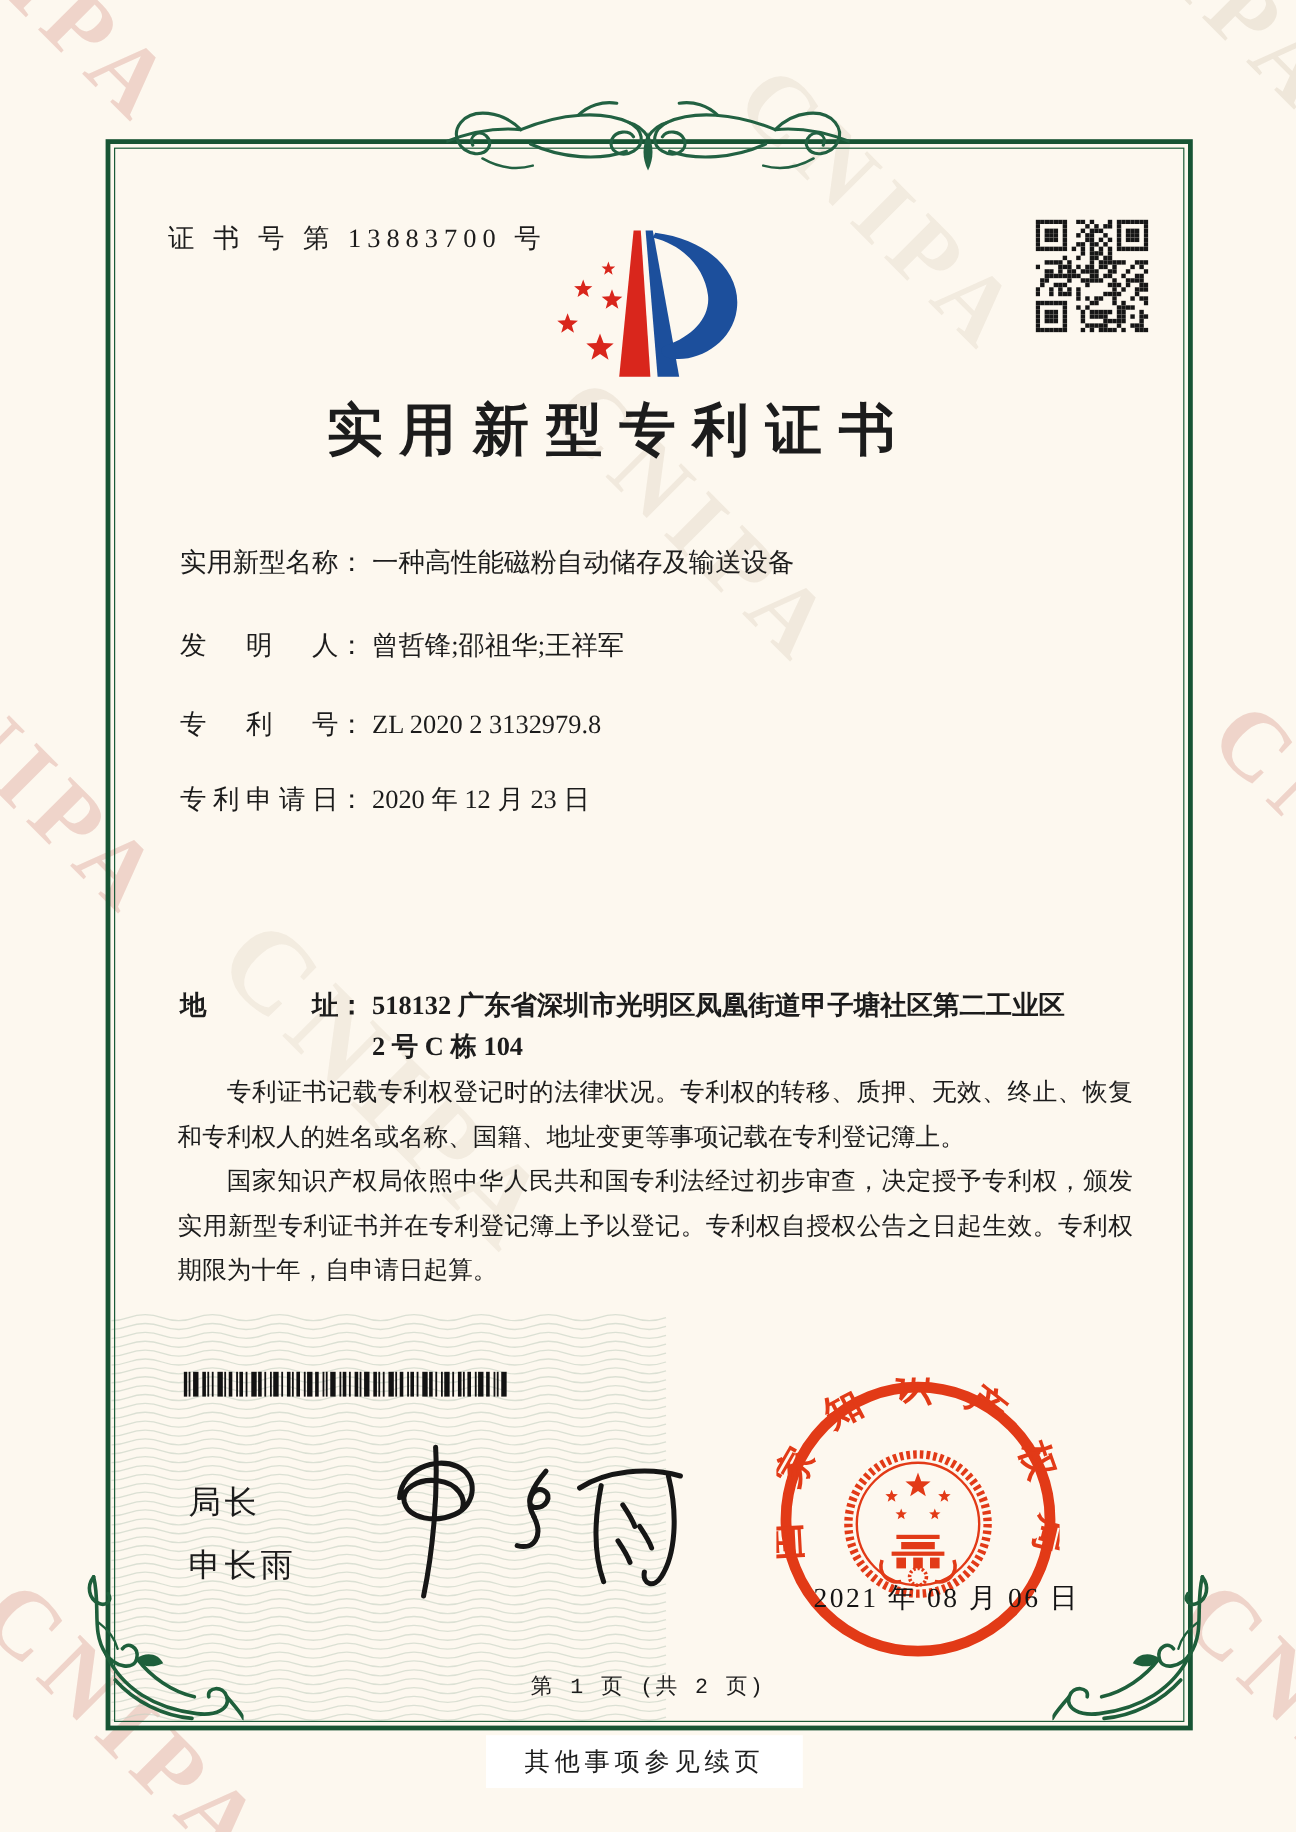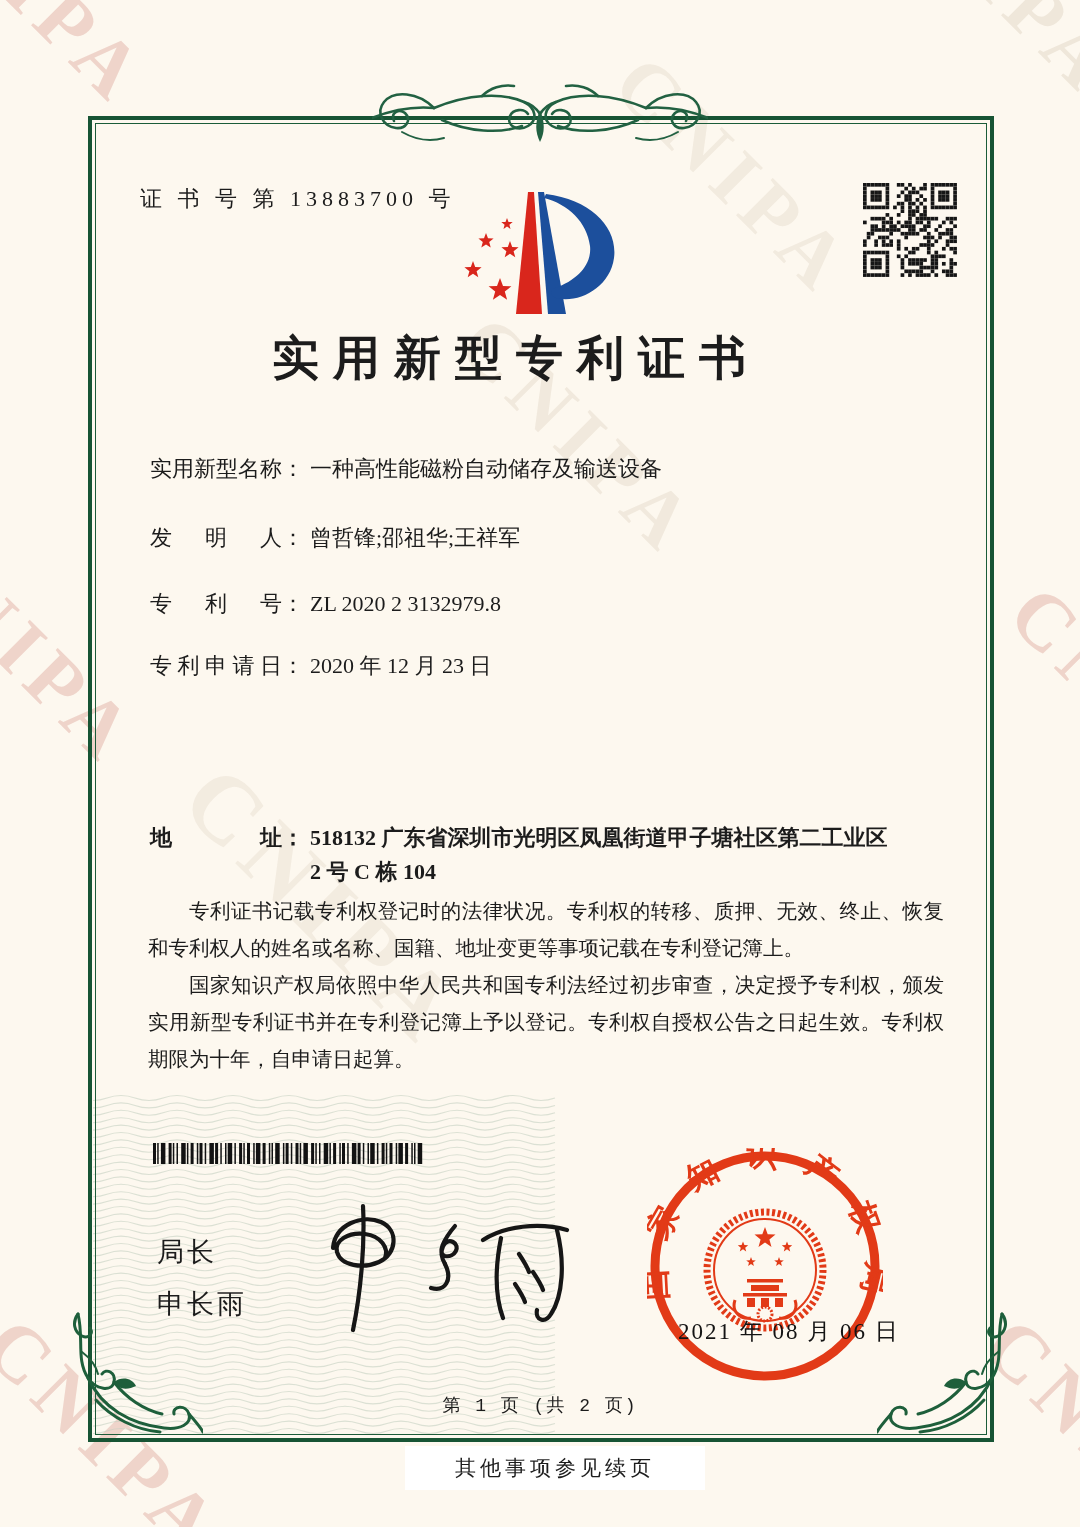--- a/index.html
+++ b/index.html
@@ -36,21 +36,21 @@
   
   #barcode-svg{position:absolute;left:153px;top:1143px;z-index:3;}
   .director{position:absolute;left:157px;top:1234px;font-size:27px;z-index:3;letter-spacing:3px;}
   .director div{margin-bottom:16px;}
   #sig-svg{position:absolute;left:305px;top:1196px;z-index:4;}
   #seal-svg{position:absolute;left:647px;top:1148px;z-index:3;}
   .seal-date{position:absolute;left:678px;top:1316px;font-size:23px;letter-spacing:2px;
              color:#141414;z-index:4;white-space:nowrap;}
   .page-num{position:absolute;left:0;top:1393px;width:1080px;text-align:center;
             font-size:18px;letter-spacing:2px;z-index:3;font-family:Liberation Mono, monospace;}
-  .cont-note{position:absolute;left:405px;top:1446px;width:300px;height:44px;background:#ffffff;
+  .cont-note{position:absolute;left:405px;top:1446px;width:264px;height:44px;background:#ffffff;
              text-align:center;font-size:21px;letter-spacing:4px;line-height:44px;z-index:3;}
   
   .orn{position:absolute;z-index:3;pointer-events:none;}
 </style>
 </head>
 <body>
 
 <div class="page">
 
   <span class="wm pink" style="left:-120px;top:-60px;">CNIPA</span>

